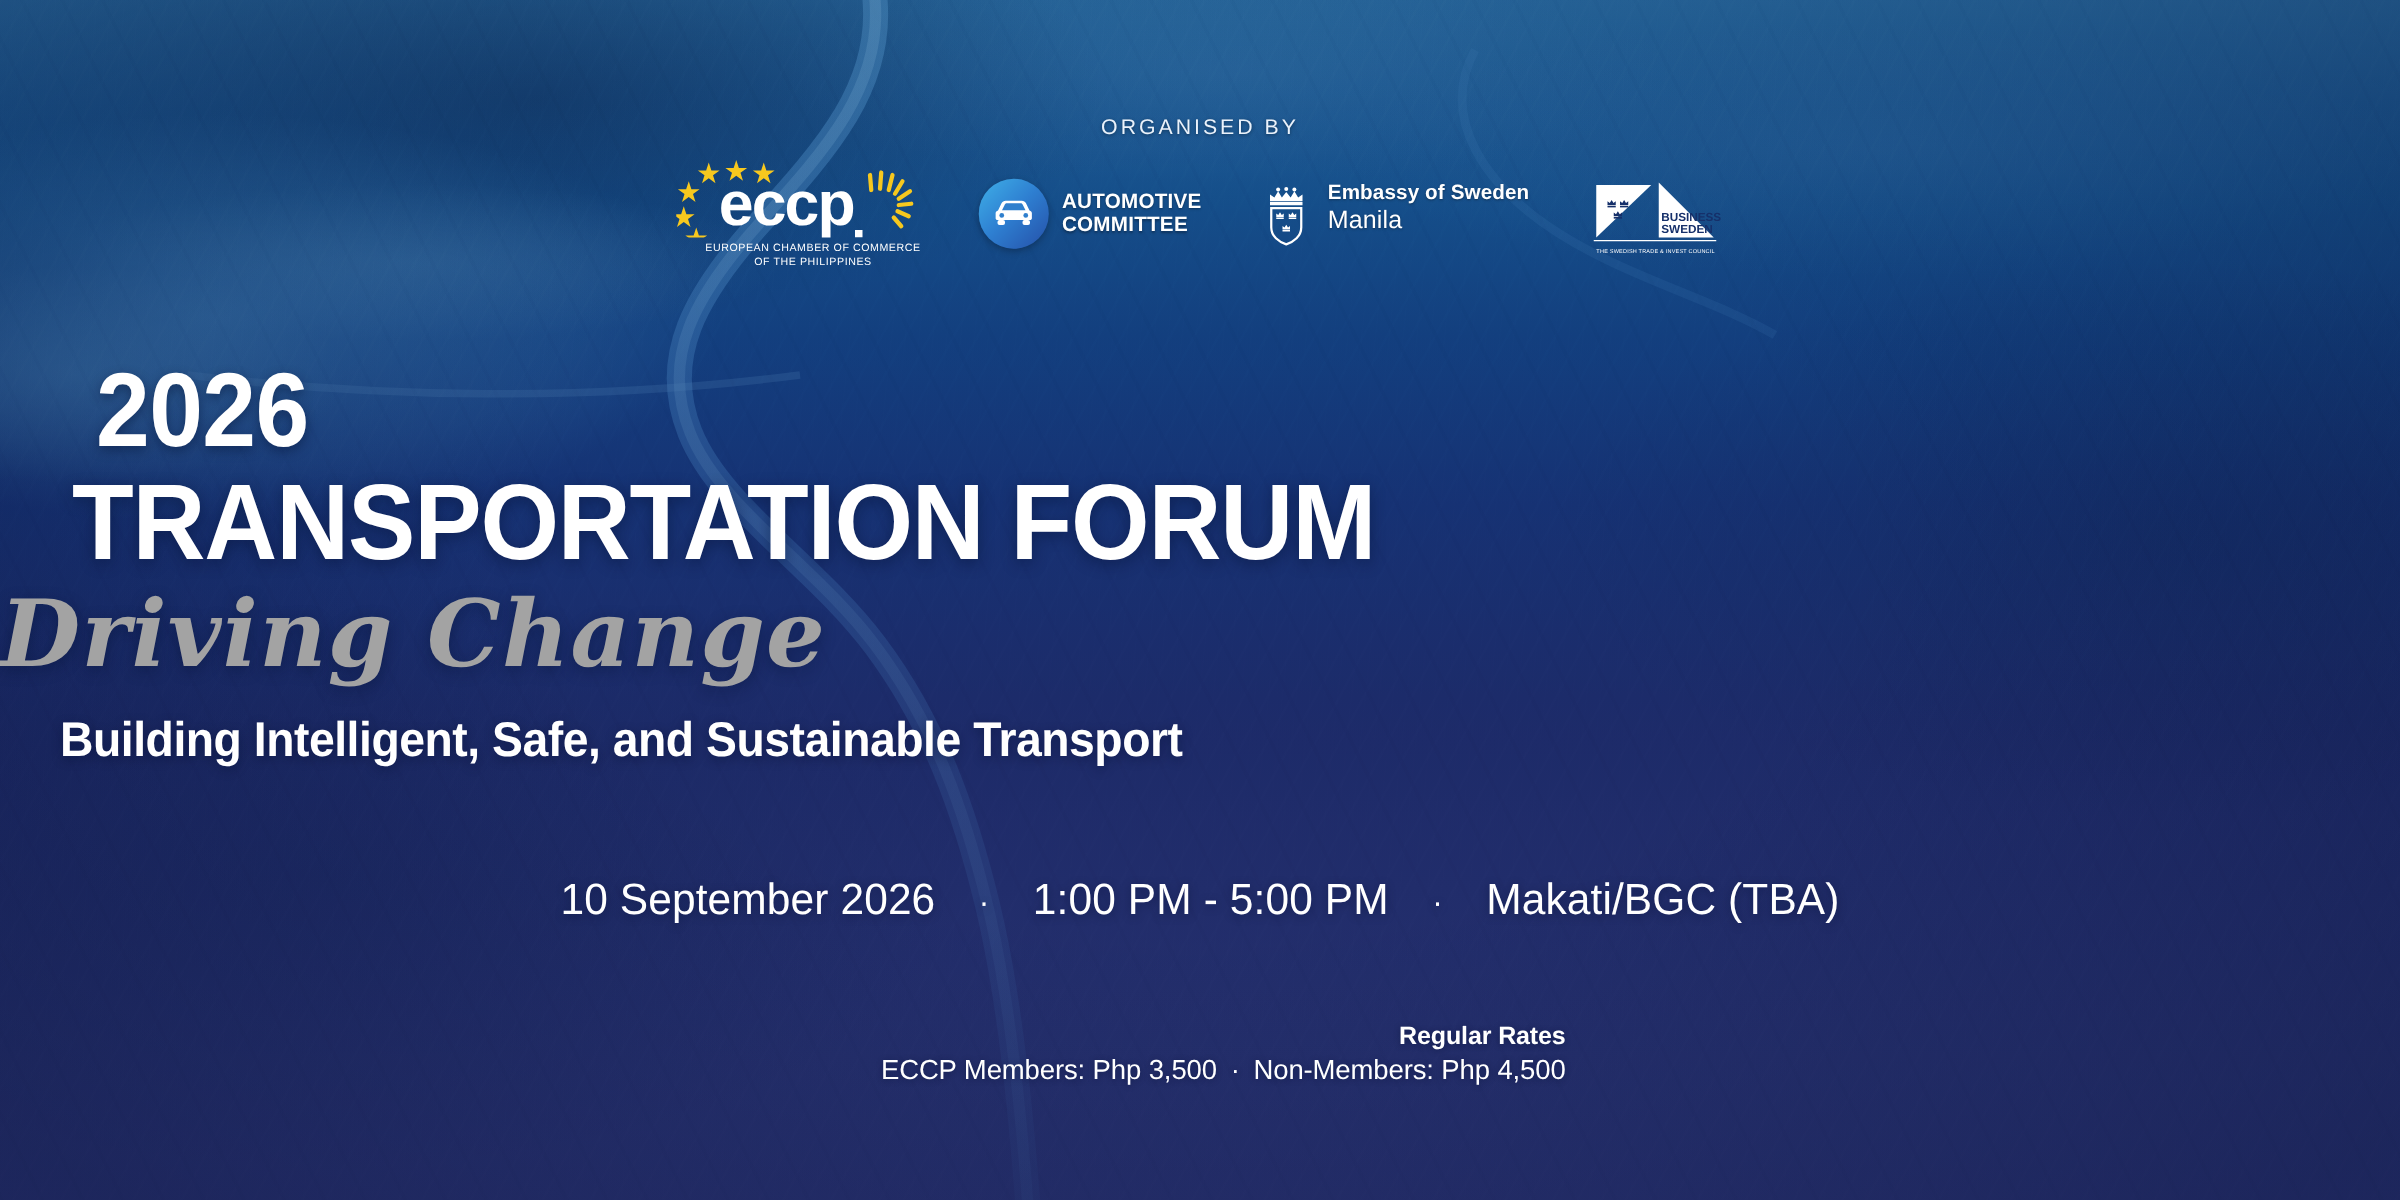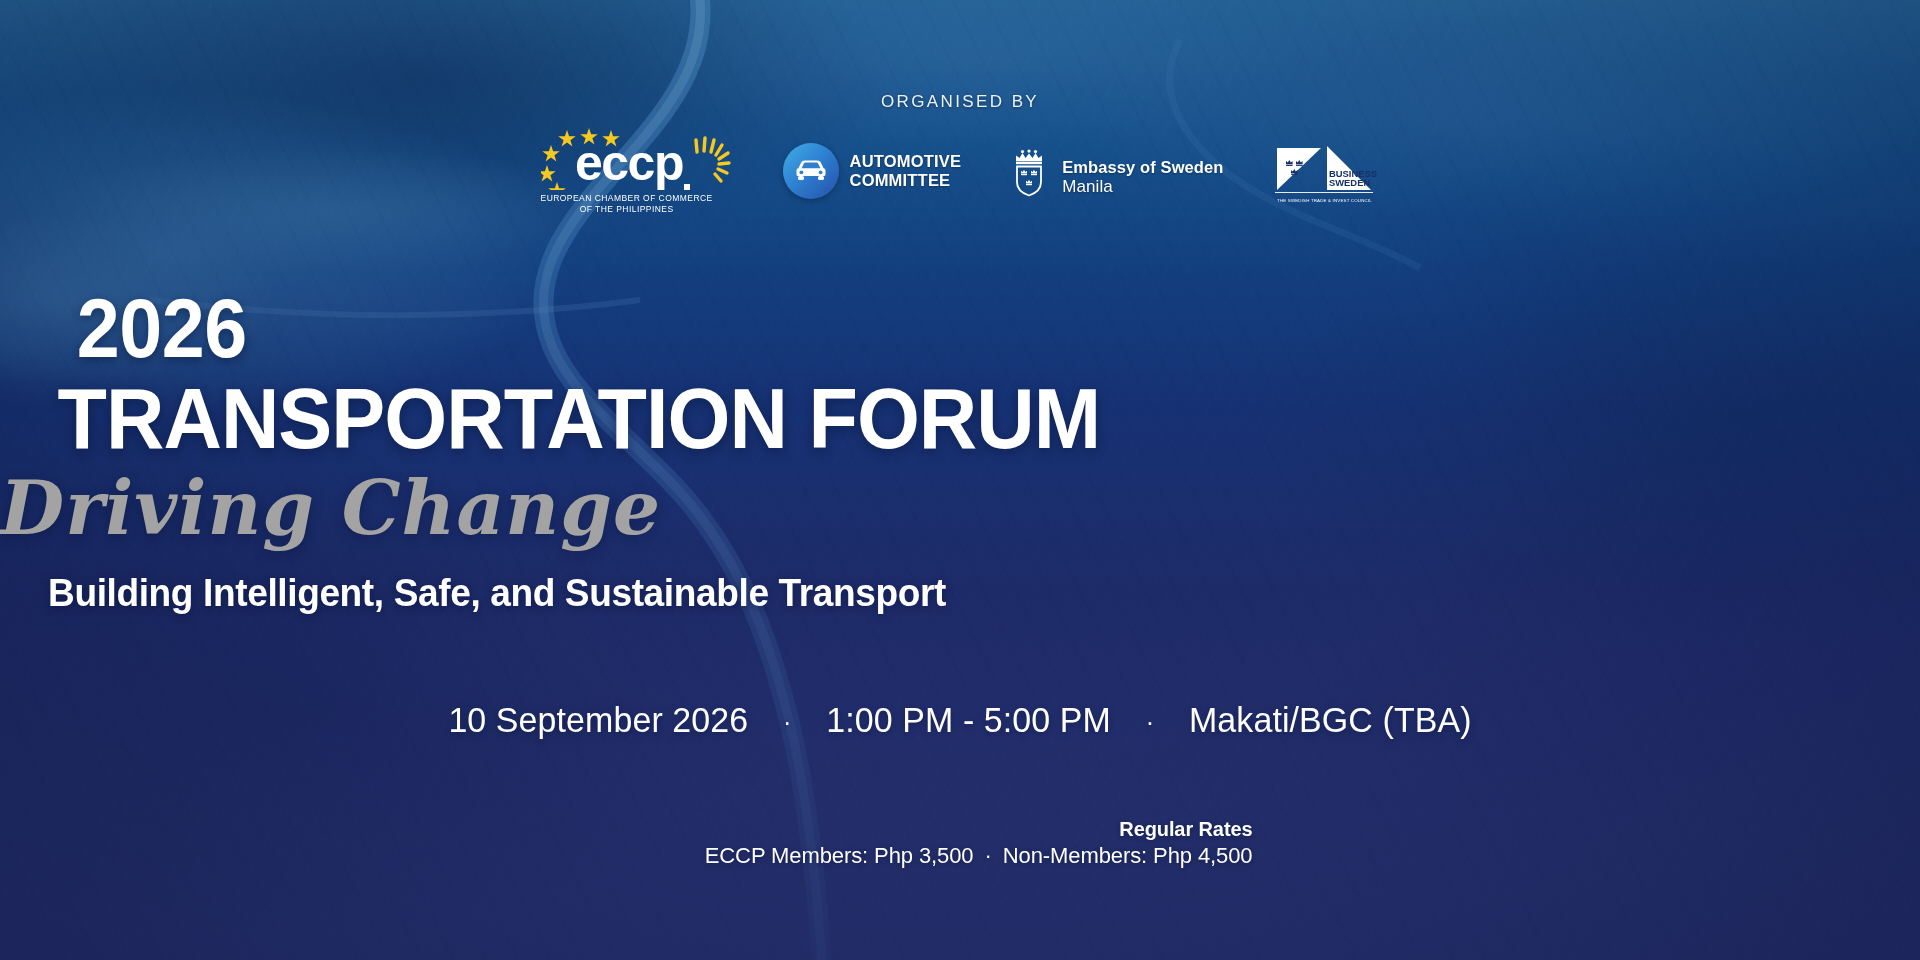--- a/index.html
+++ b/index.html
@@ -107,21 +107,21 @@
   
   .logo-row {
     position:absolute; top:128px; left:0; right:0;
     display:flex;
     align-items:center;
     justify-content:center;
     gap:46px;
   }
 
   
-  .eccp-logo { display:flex; flex-direction:column; align-items:flex-start; }
+  .eccp-logo { display:flex; flex-direction:column; align-items:flex-end; }
   .eccp-mark { position:relative; width:196px; height:62px; }
   .eccp-sub {
     margin-top:3px;
     font-size:8.5px;
     letter-spacing:.45px;
     color:#ffffff;
     text-align:center;
     line-height:1.24;
     font-weight:400;
     white-space:pre-line;
@@ -139,24 +139,24 @@
     font-size:16.5px;
     font-weight:bold;
     color:#ffffff;
     line-height:1.15;
     letter-spacing:.2px;
     white-space:pre-line;
     text-shadow:0 1px 2px rgba(0,0,0,.35);
   }
 
   
-  .sweden-logo { display:flex; align-items:flex-end; gap:11px; }
+  .sweden-logo { display:flex; align-items:flex-start; gap:11px; }
   .sweden-text { color:#fff; line-height:1.18; text-shadow:0 1px 2px rgba(0,0,0,.35); }
   .sweden-l1 { font-size:16.5px; font-weight:bold; letter-spacing:.1px; }
-  .sweden-l2 { font-size:17px; font-weight:400; letter-spacing:.1px; }
+  .sweden-l2 { font-size:20px; font-weight:400; letter-spacing:.1px; }
 
   
   .bsweden-logo { position:relative; width:110px; height:62px; }
   .bsweden-tagline {
     position:absolute; left:0; bottom:-1px; width:110px;
     font-size:4.4px;
     letter-spacing:.18px;
     color:#ffffff;
     text-align:center;
     white-space:nowrap;

